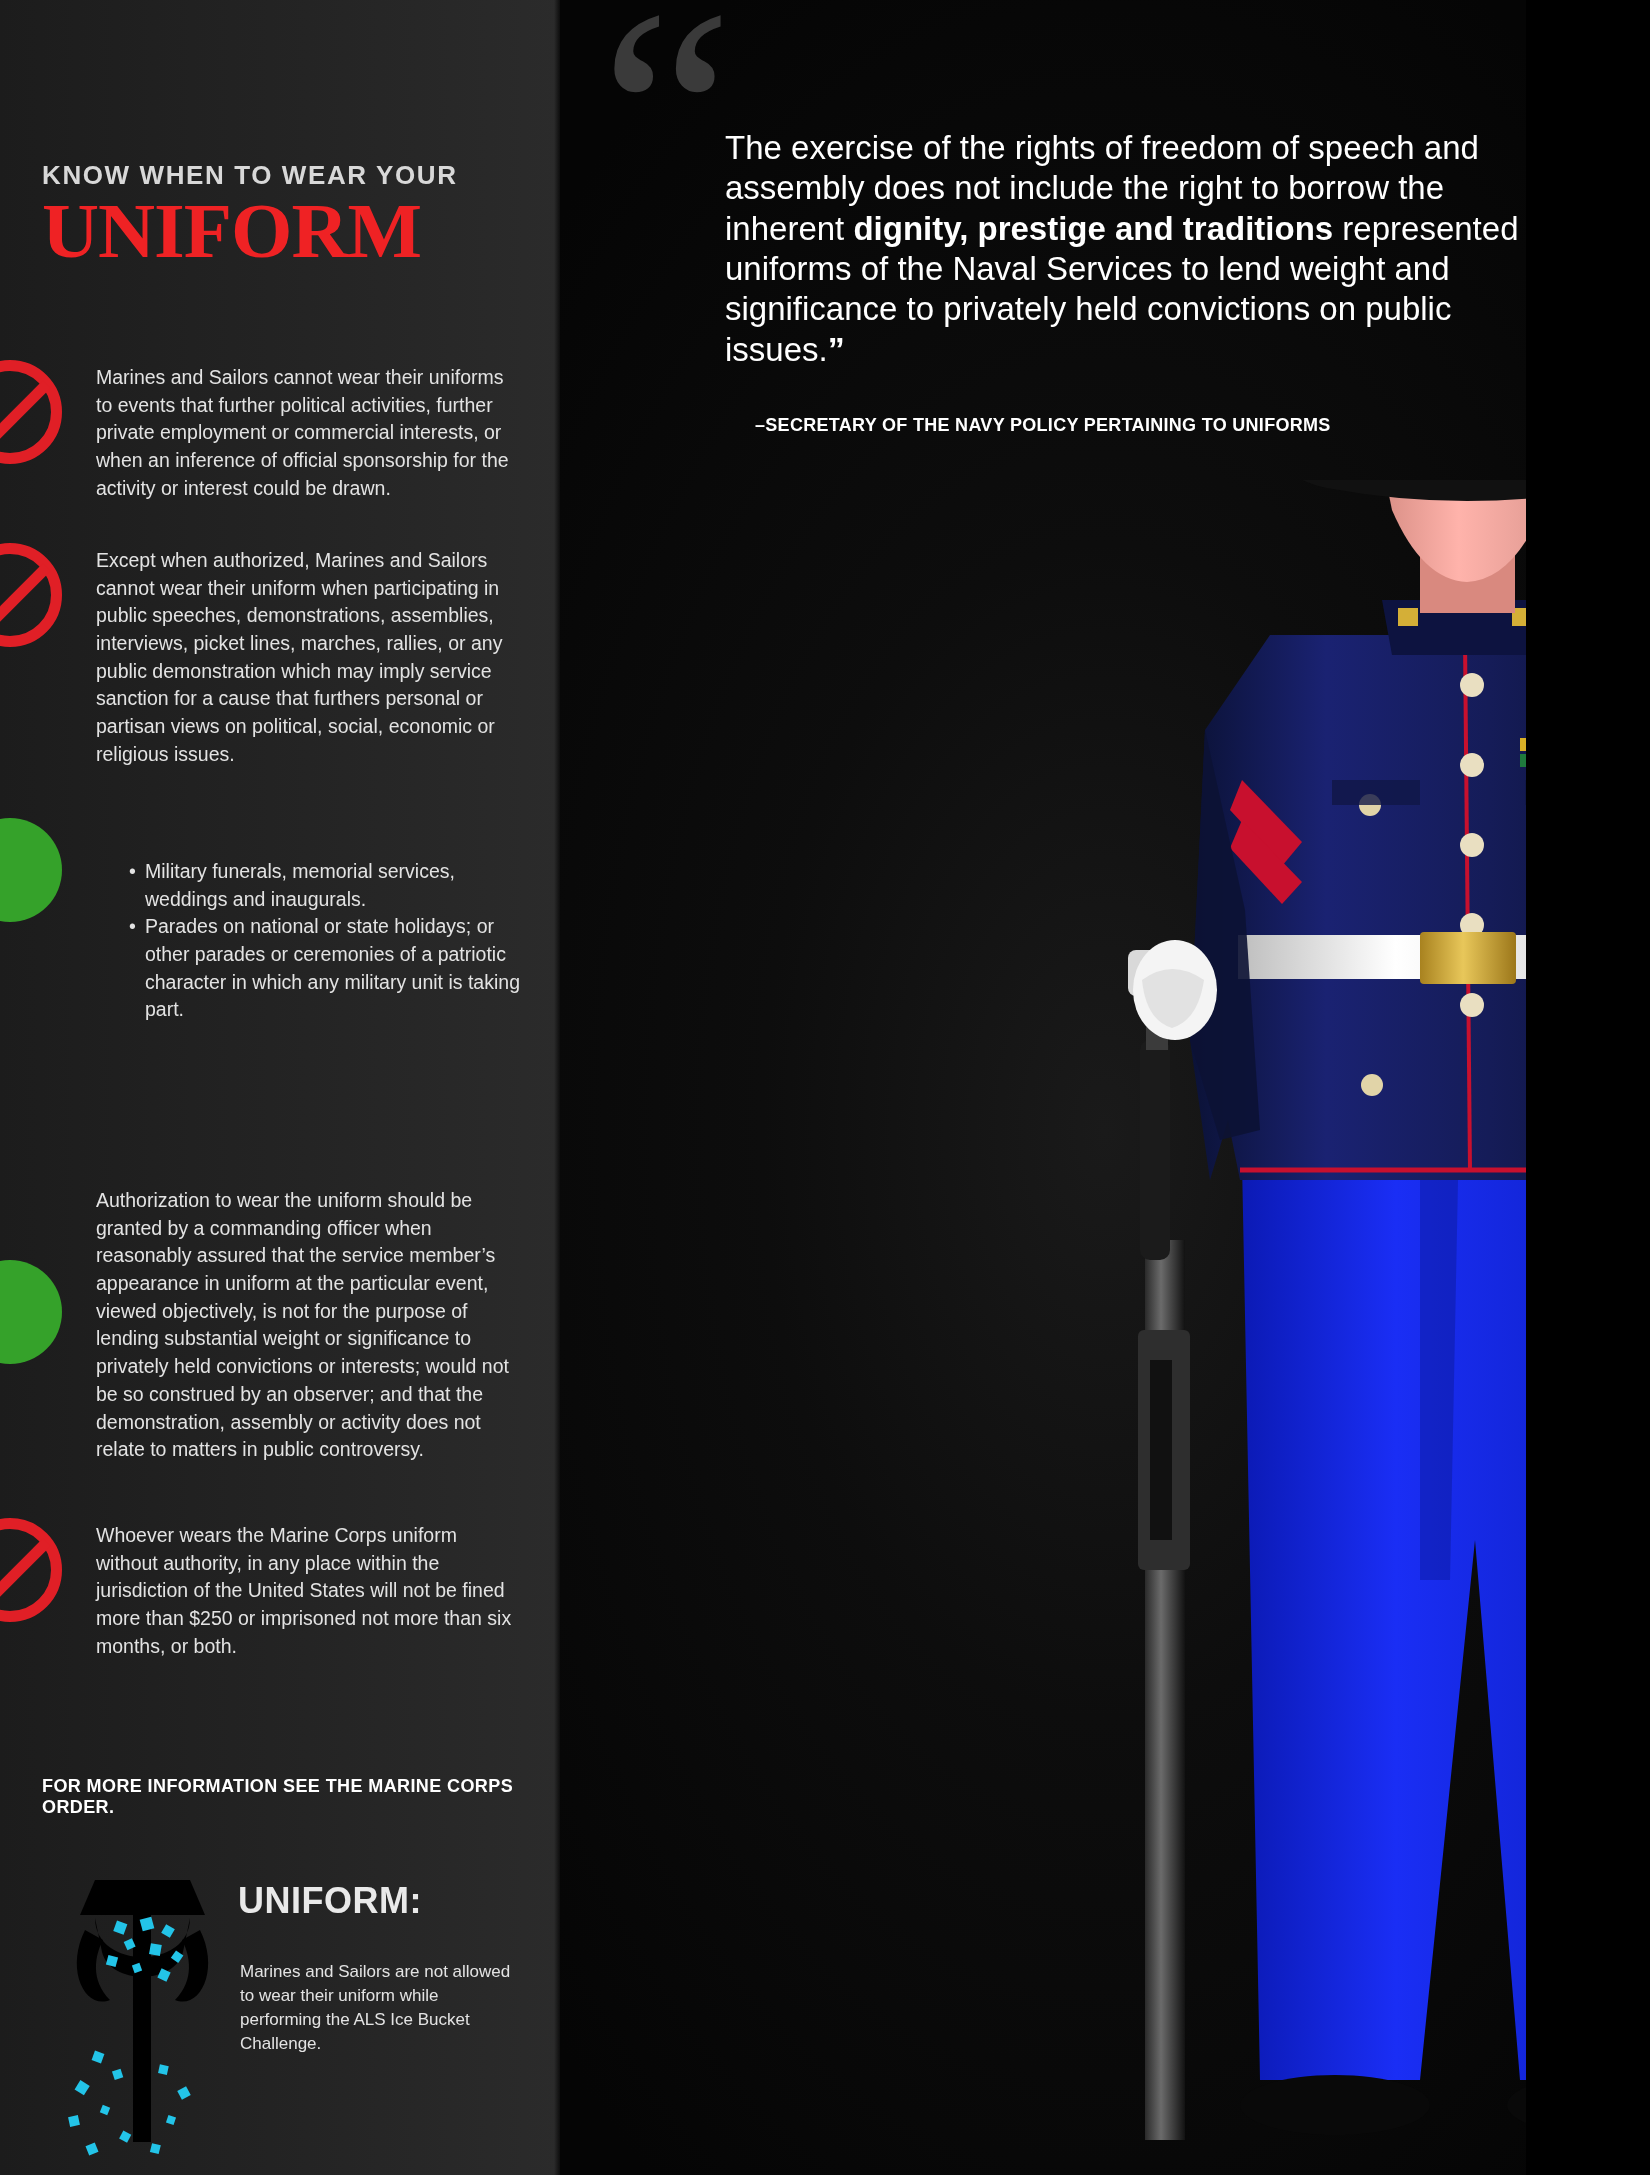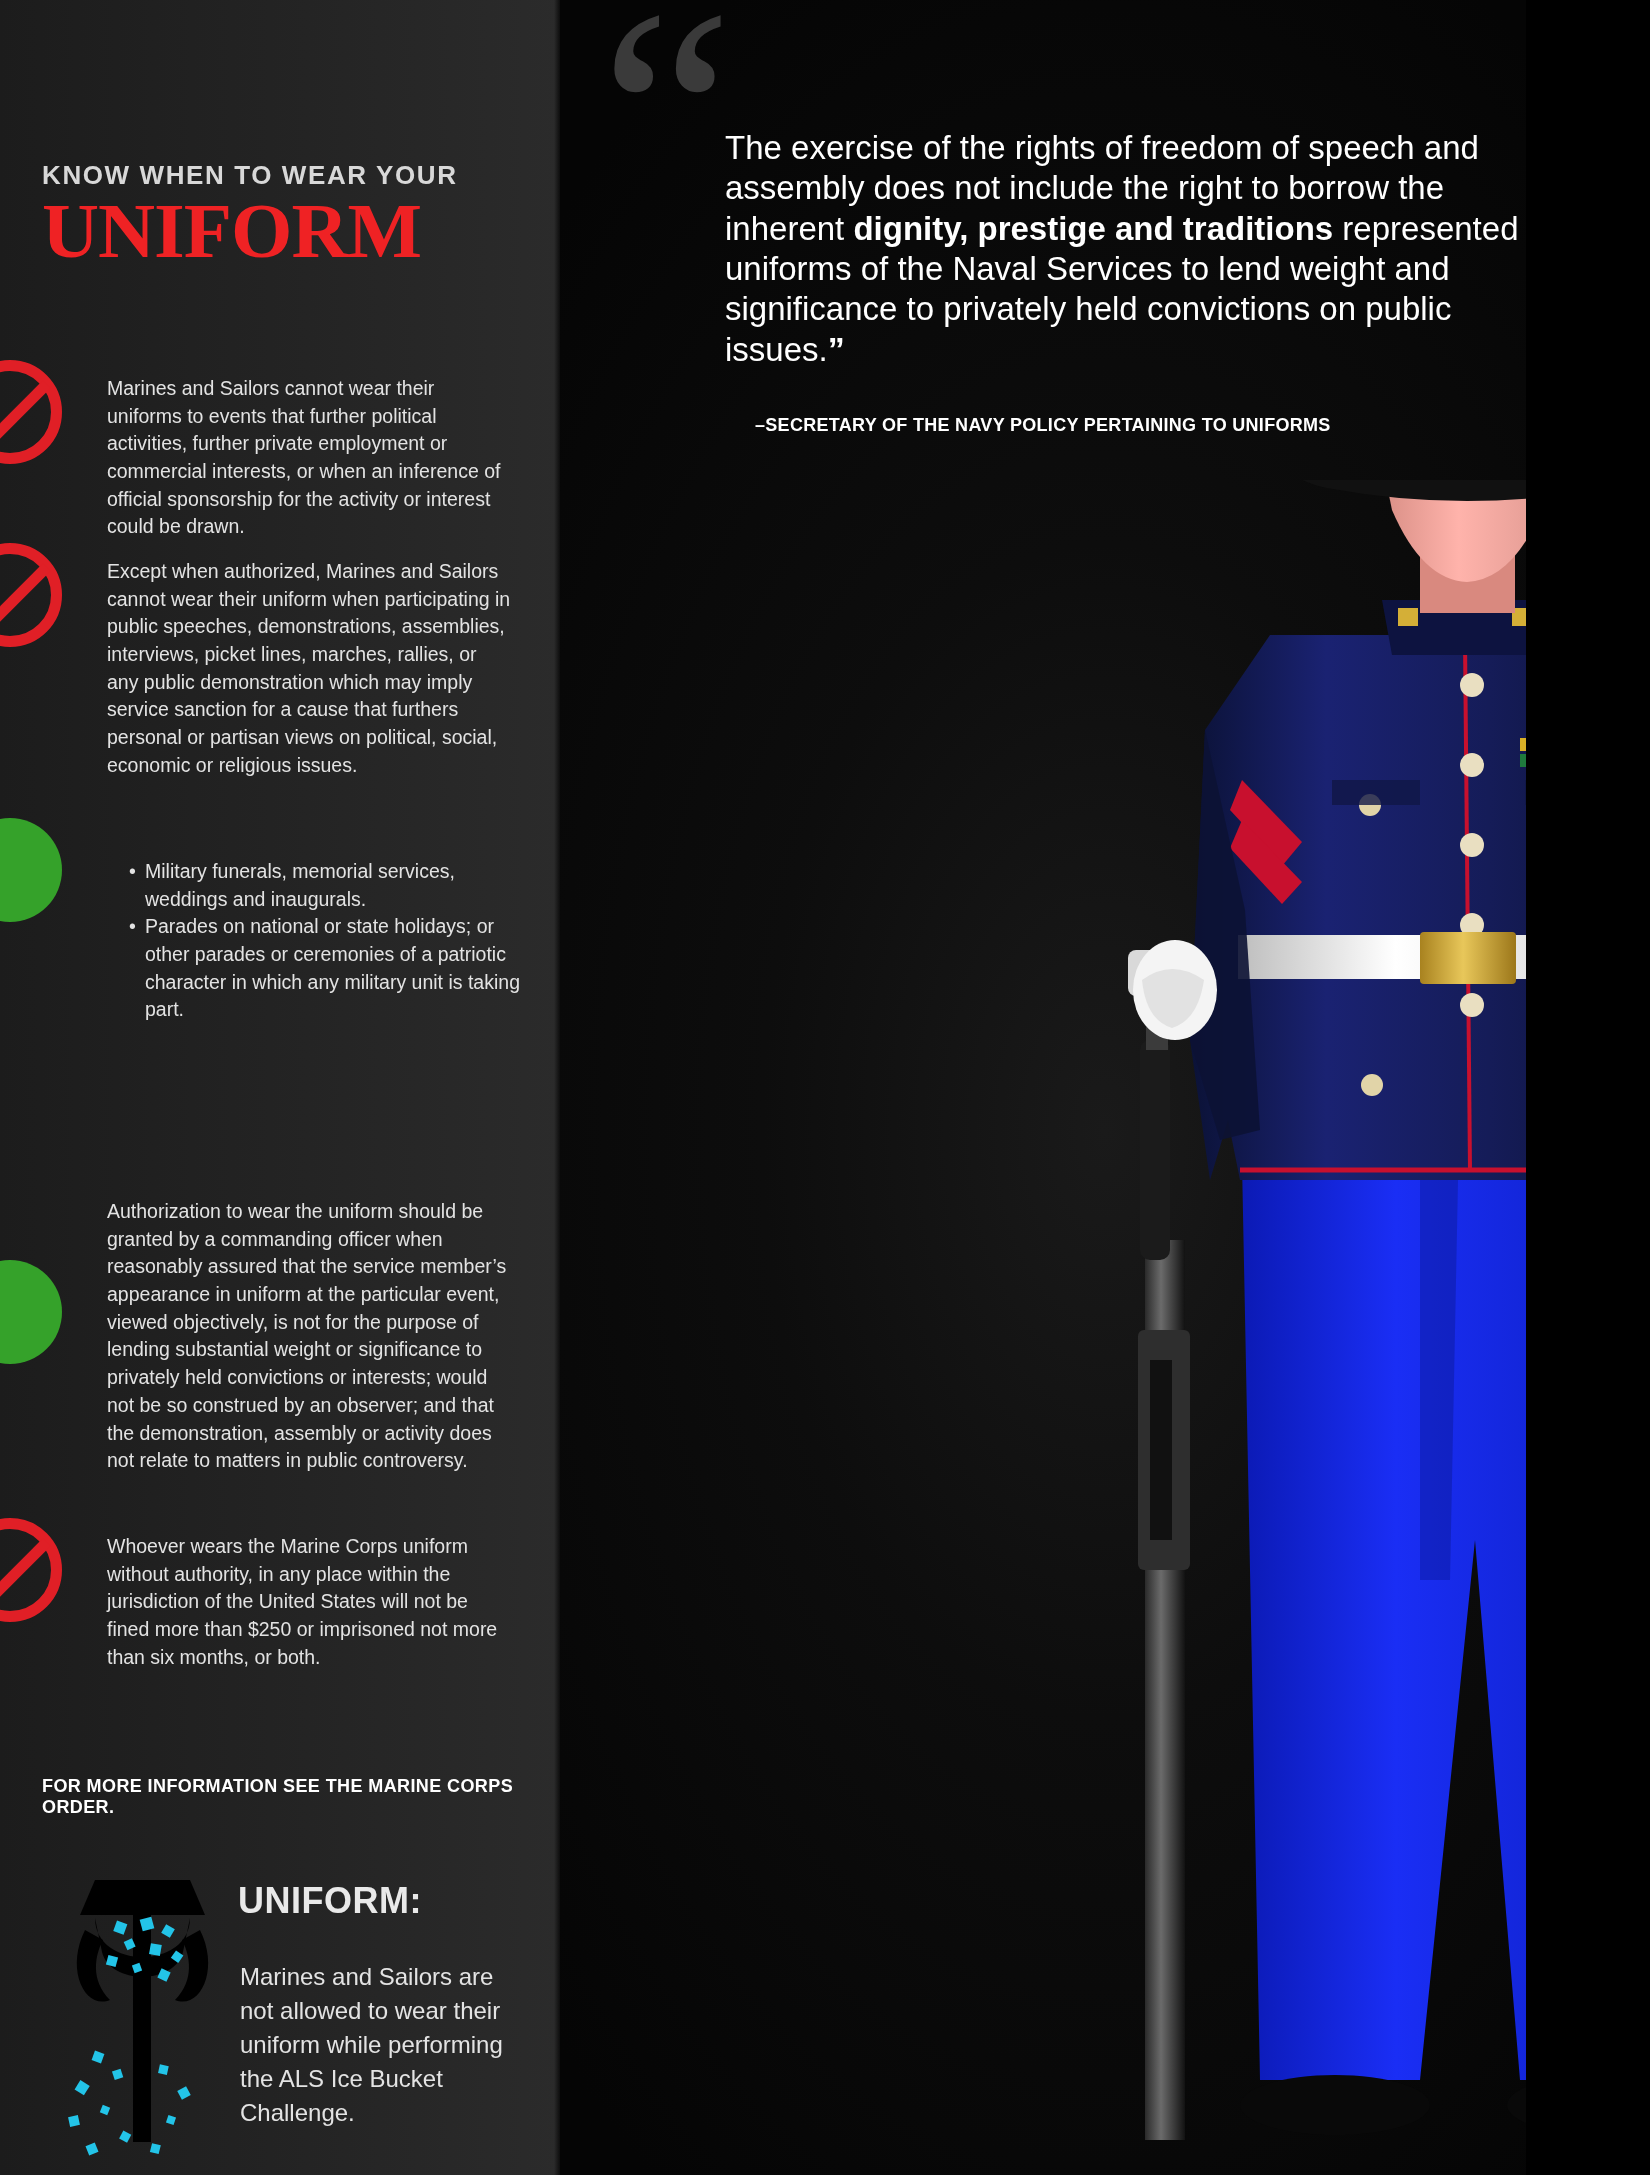--- a/index.html
+++ b/index.html
@@ -52,21 +52,21 @@
   
   .para {
     position: absolute;
     left: 92px;
     width: 435px;
     color: #e3e3e3;
     font-size: 19.5px;
     line-height: 1.42;
     font-family: "Liberation Sans", sans-serif;
   }
-  .para p { margin: 15px; }
+  .para p { margin: 4px; }
   .bullets { list-style: none; margin: 0; padding: 0; }
   .bullets li { position: relative; padding-left: 18px; margin-bottom: 0; }
   .bullets li:before {
     content: "\2022";
     position: absolute; left: 2px; top: 0;
     color: #e3e3e3;
   }
 
   
   .mark {
@@ -109,21 +109,21 @@
     color: #e9e9e9;
     font-size: 36px;
     font-weight: bold;
     letter-spacing: .5px;
   }
   .reminder-text {
     position: absolute;
     left: 240px; top: 1960px;
     width: 280px;
     color: #e3e3e3;
-    font-size: 24px;
+    font-size: 17px;
     line-height: 1.42;
   }
   #bucket-figure {
     position: absolute;
     left: 55px; top: 1860px;
     width: 175px; height: 300px;
   }
 
   
   #right-col {

